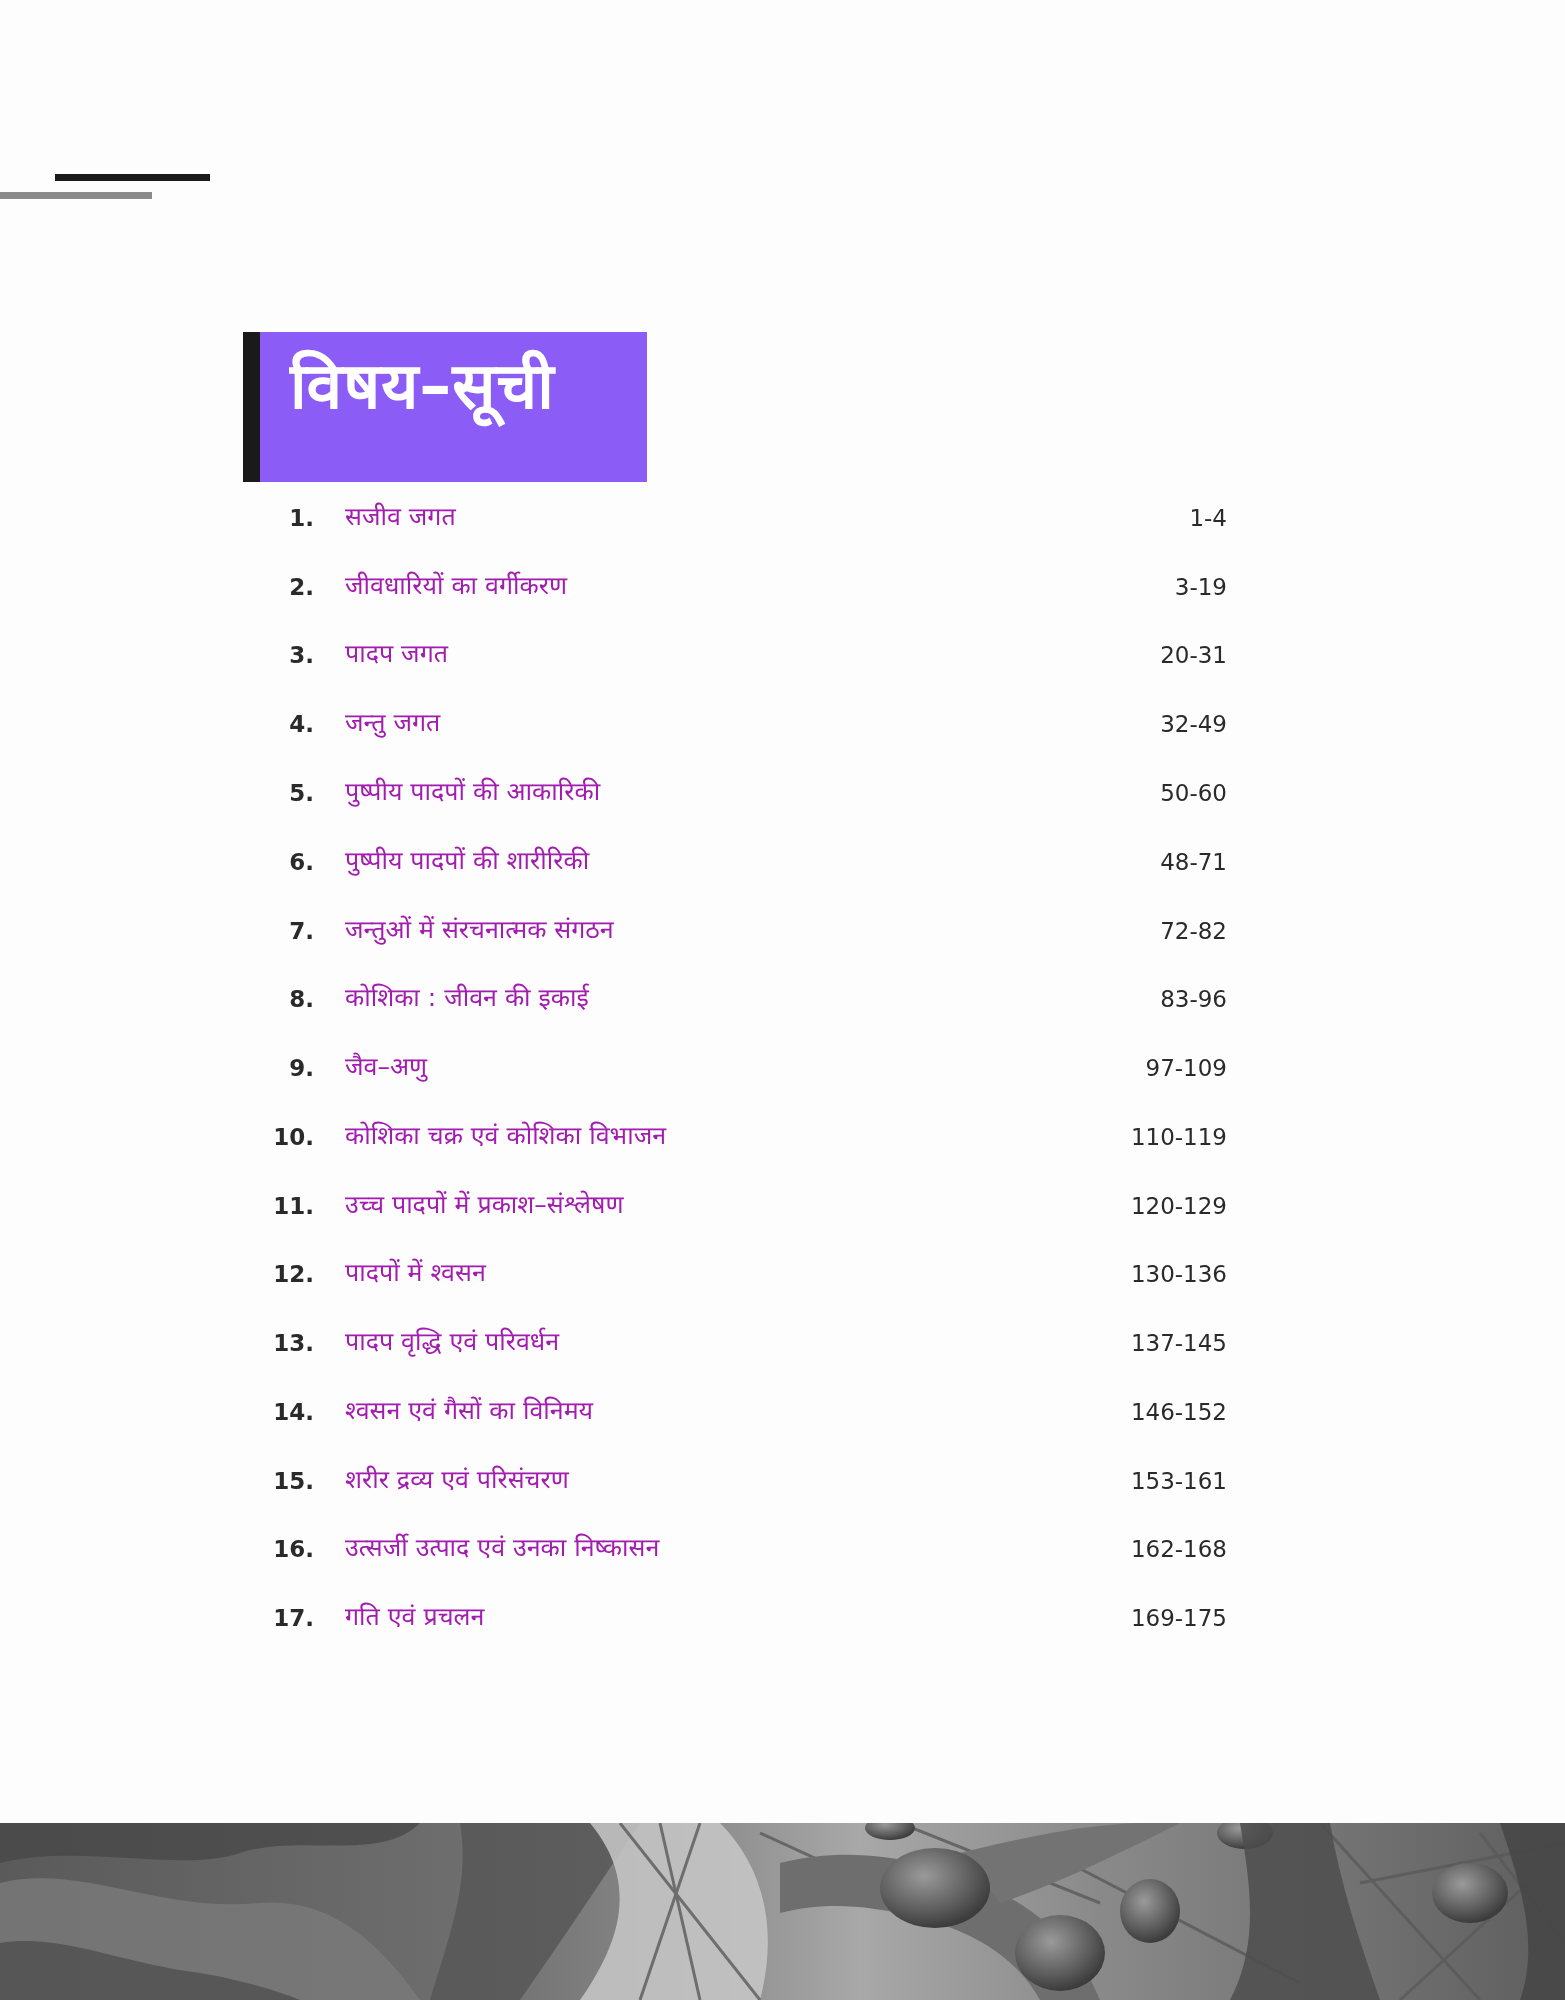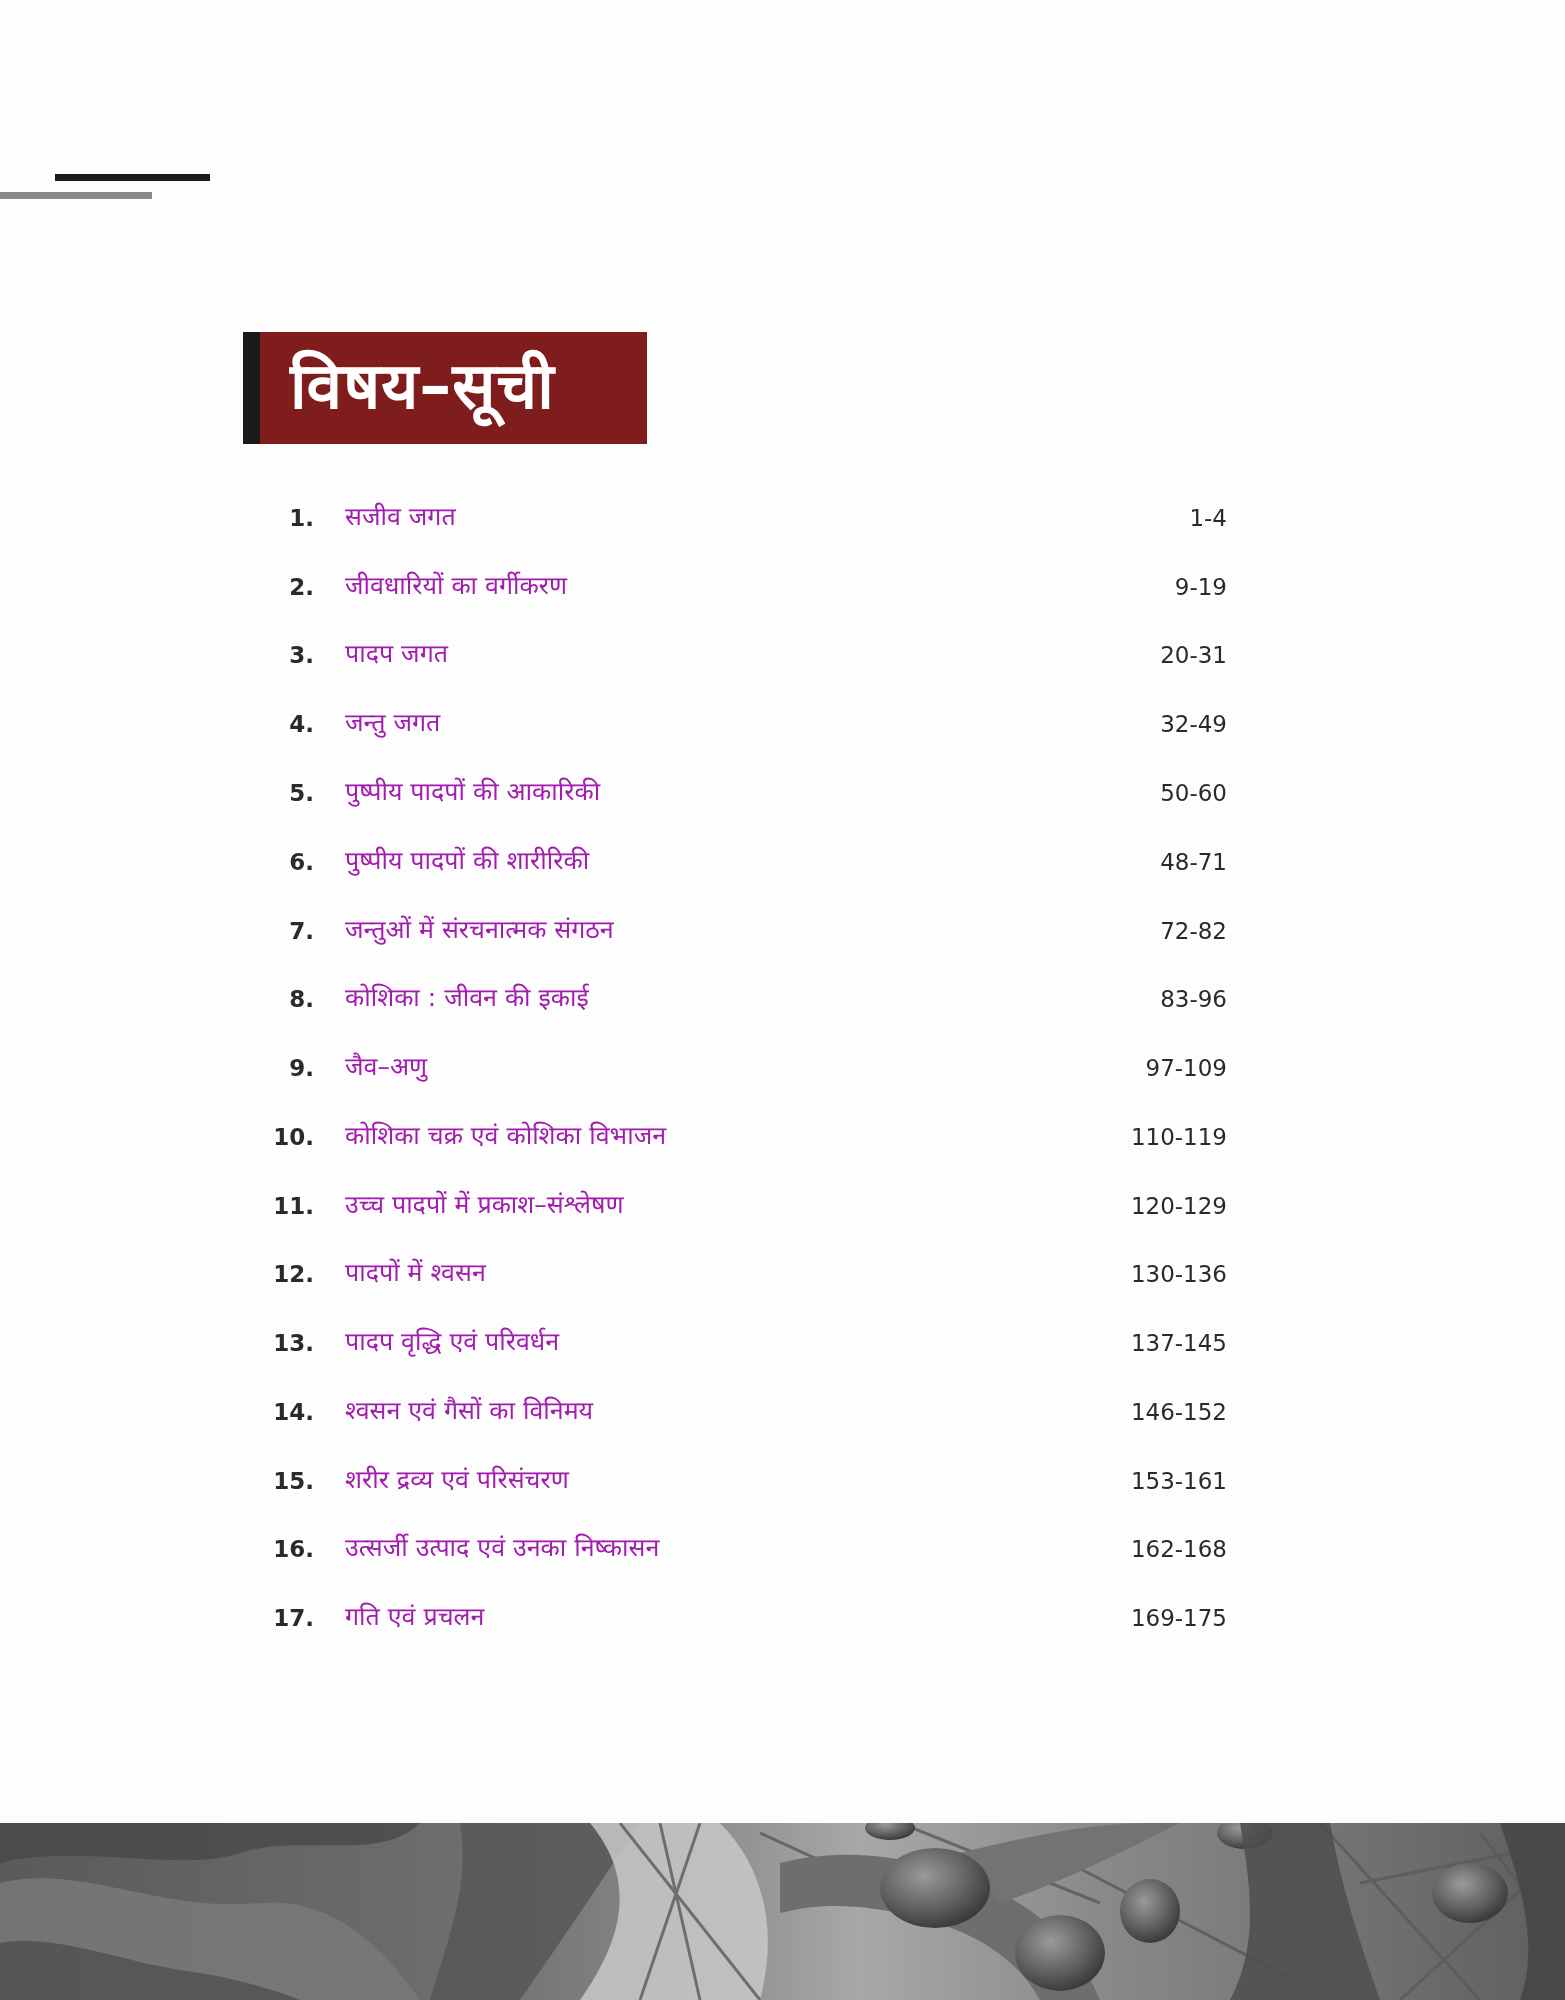--- a/index.html
+++ b/index.html
@@ -29,22 +29,22 @@
     top: 192px;
     width: 152px;
     height: 7px;
     background: #8a8a8a;
   }
   .title-box {
     position: absolute;
     left: 243px;
     top: 332px;
     width: 404px;
-    height: 112px;
-    background: #7f1d1d;
+    height: 150px;
+    background: #8b5cf6;
     box-sizing: border-box;
     border-left: 17px solid #1a1a1a;
   }
   .title-text {
     position: absolute;
     left: 30px;
     top: 14px;
     font-size: 64px;
     line-height: 80px;
     font-weight: bold;
@@ -119,21 +119,21 @@
 
 <div class="toc">
   <div class="toc-row" style="top:501px">
     <span class="toc-num">1.</span>
     <span class="toc-title">सजीव जगत</span>
     <span class="toc-pages">1-4</span>
   </div>
   <div class="toc-row" style="top:570px">
     <span class="toc-num">2.</span>
     <span class="toc-title">जीवधारियों का वर्गीकरण</span>
-    <span class="toc-pages">9-19</span>
+    <span class="toc-pages">3-19</span>
   </div>
   <div class="toc-row" style="top:638px">
     <span class="toc-num">3.</span>
     <span class="toc-title">पादप जगत</span>
     <span class="toc-pages">20-31</span>
   </div>
   <div class="toc-row" style="top:707px">
     <span class="toc-num">4.</span>
     <span class="toc-title">जन्तु जगत</span>
     <span class="toc-pages">32-49</span>

